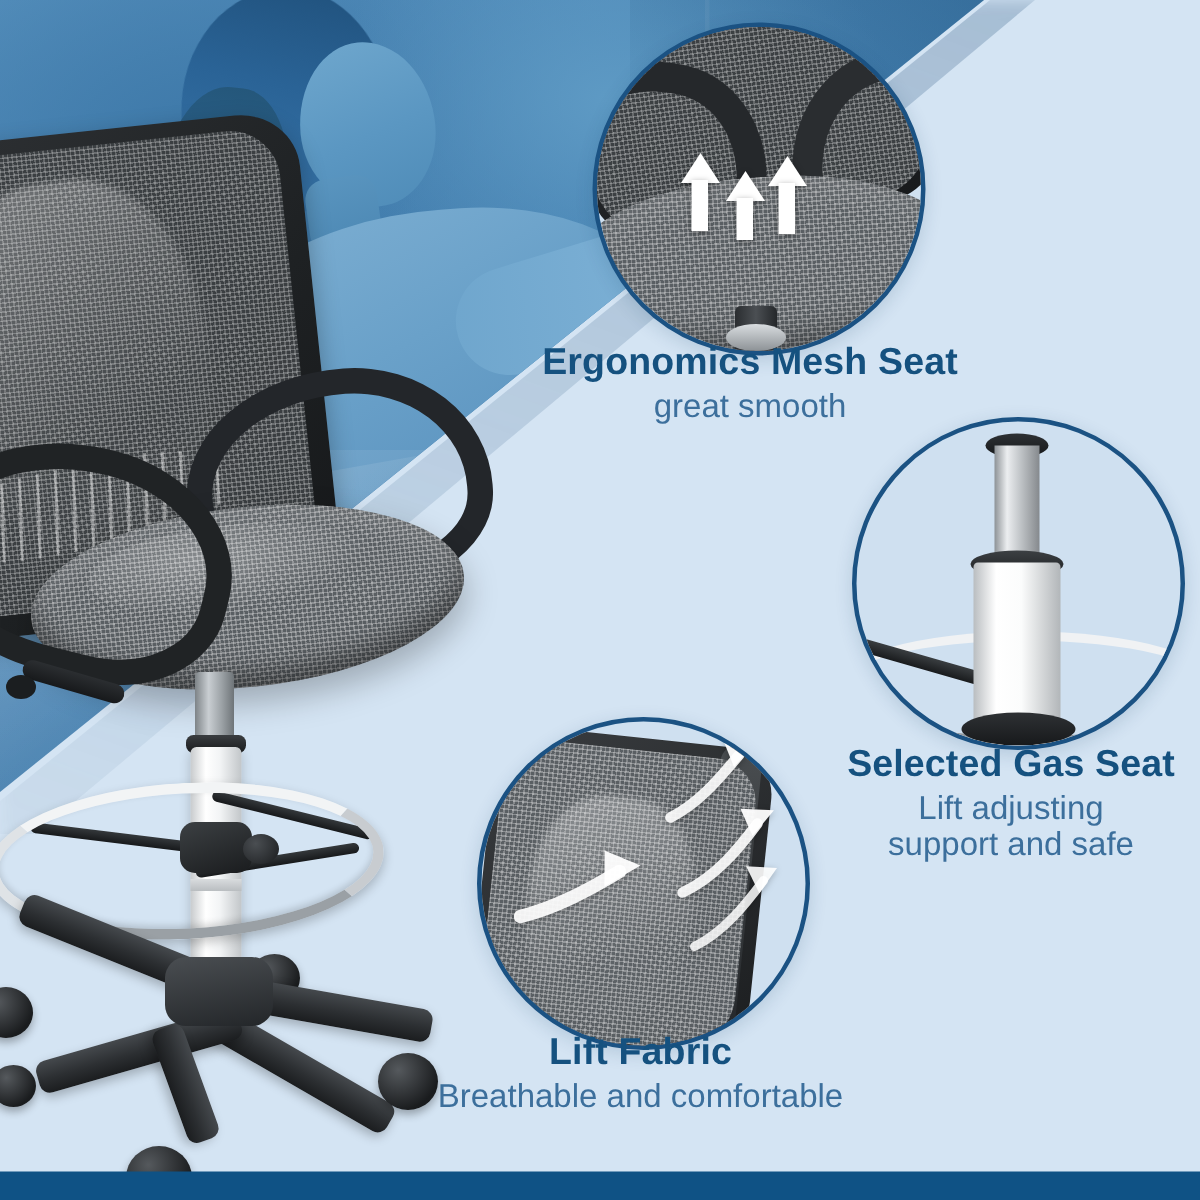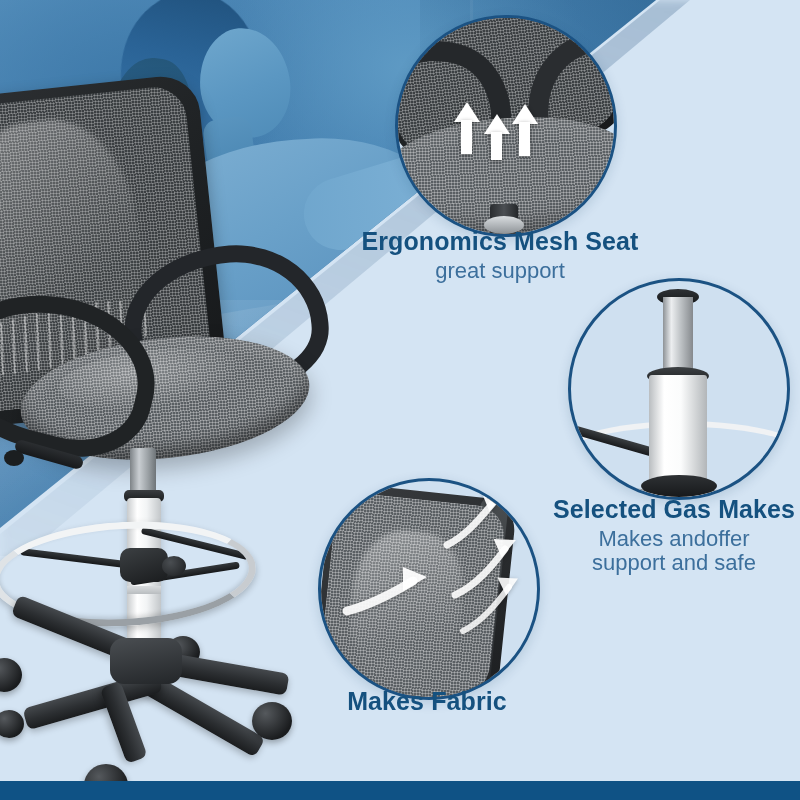--- a/index.html
+++ b/index.html
@@ -541,30 +541,33 @@
       <svg class="curve-arrow" style="left:138px;top:86px;" width="84" height="74" viewBox="0 0 84 74">
         <path d="M4 64 C24 54 38 36 50 20" stroke="#ffffff" stroke-width="6" fill="none" stroke-linecap="round" opacity=".85"></path>
         <path d="M42 6 L60 16 L42 26 Z" fill="#ffffff" opacity=".9" transform="rotate(-26 50 16)"></path>
       </svg>
     </div>
   </div>
 
   <div class="caption cap-seat">
     <div class="cap-title">Ergonomics Mesh Seat</div>
     <div class="cap-sub">
-      <span>great support</span>
+      <span>great smooth</span>
     </div>
   </div>
 
   <div class="caption cap-lift">
-    <div class="cap-title">Selected Gas Makes</div>
+    <div class="cap-title">Selected Gas Seat</div>
     <div class="cap-sub">
-      <span>Makes andoffer</span>
+      <span>Lift adjusting</span>
       <span>support and safe</span>
     </div>
   </div>
 
   <div class="caption cap-mesh">
-    <div class="cap-title">Makes Fabric</div>
+    <div class="cap-title">Lift Fabric</div>
+    <div class="cap-sub">
+      <span>Breathable and comfortable</span>
+    </div>
   </div>
 
   <div class="bottom-bar"></div>
 </div>
 
 </body></html>

